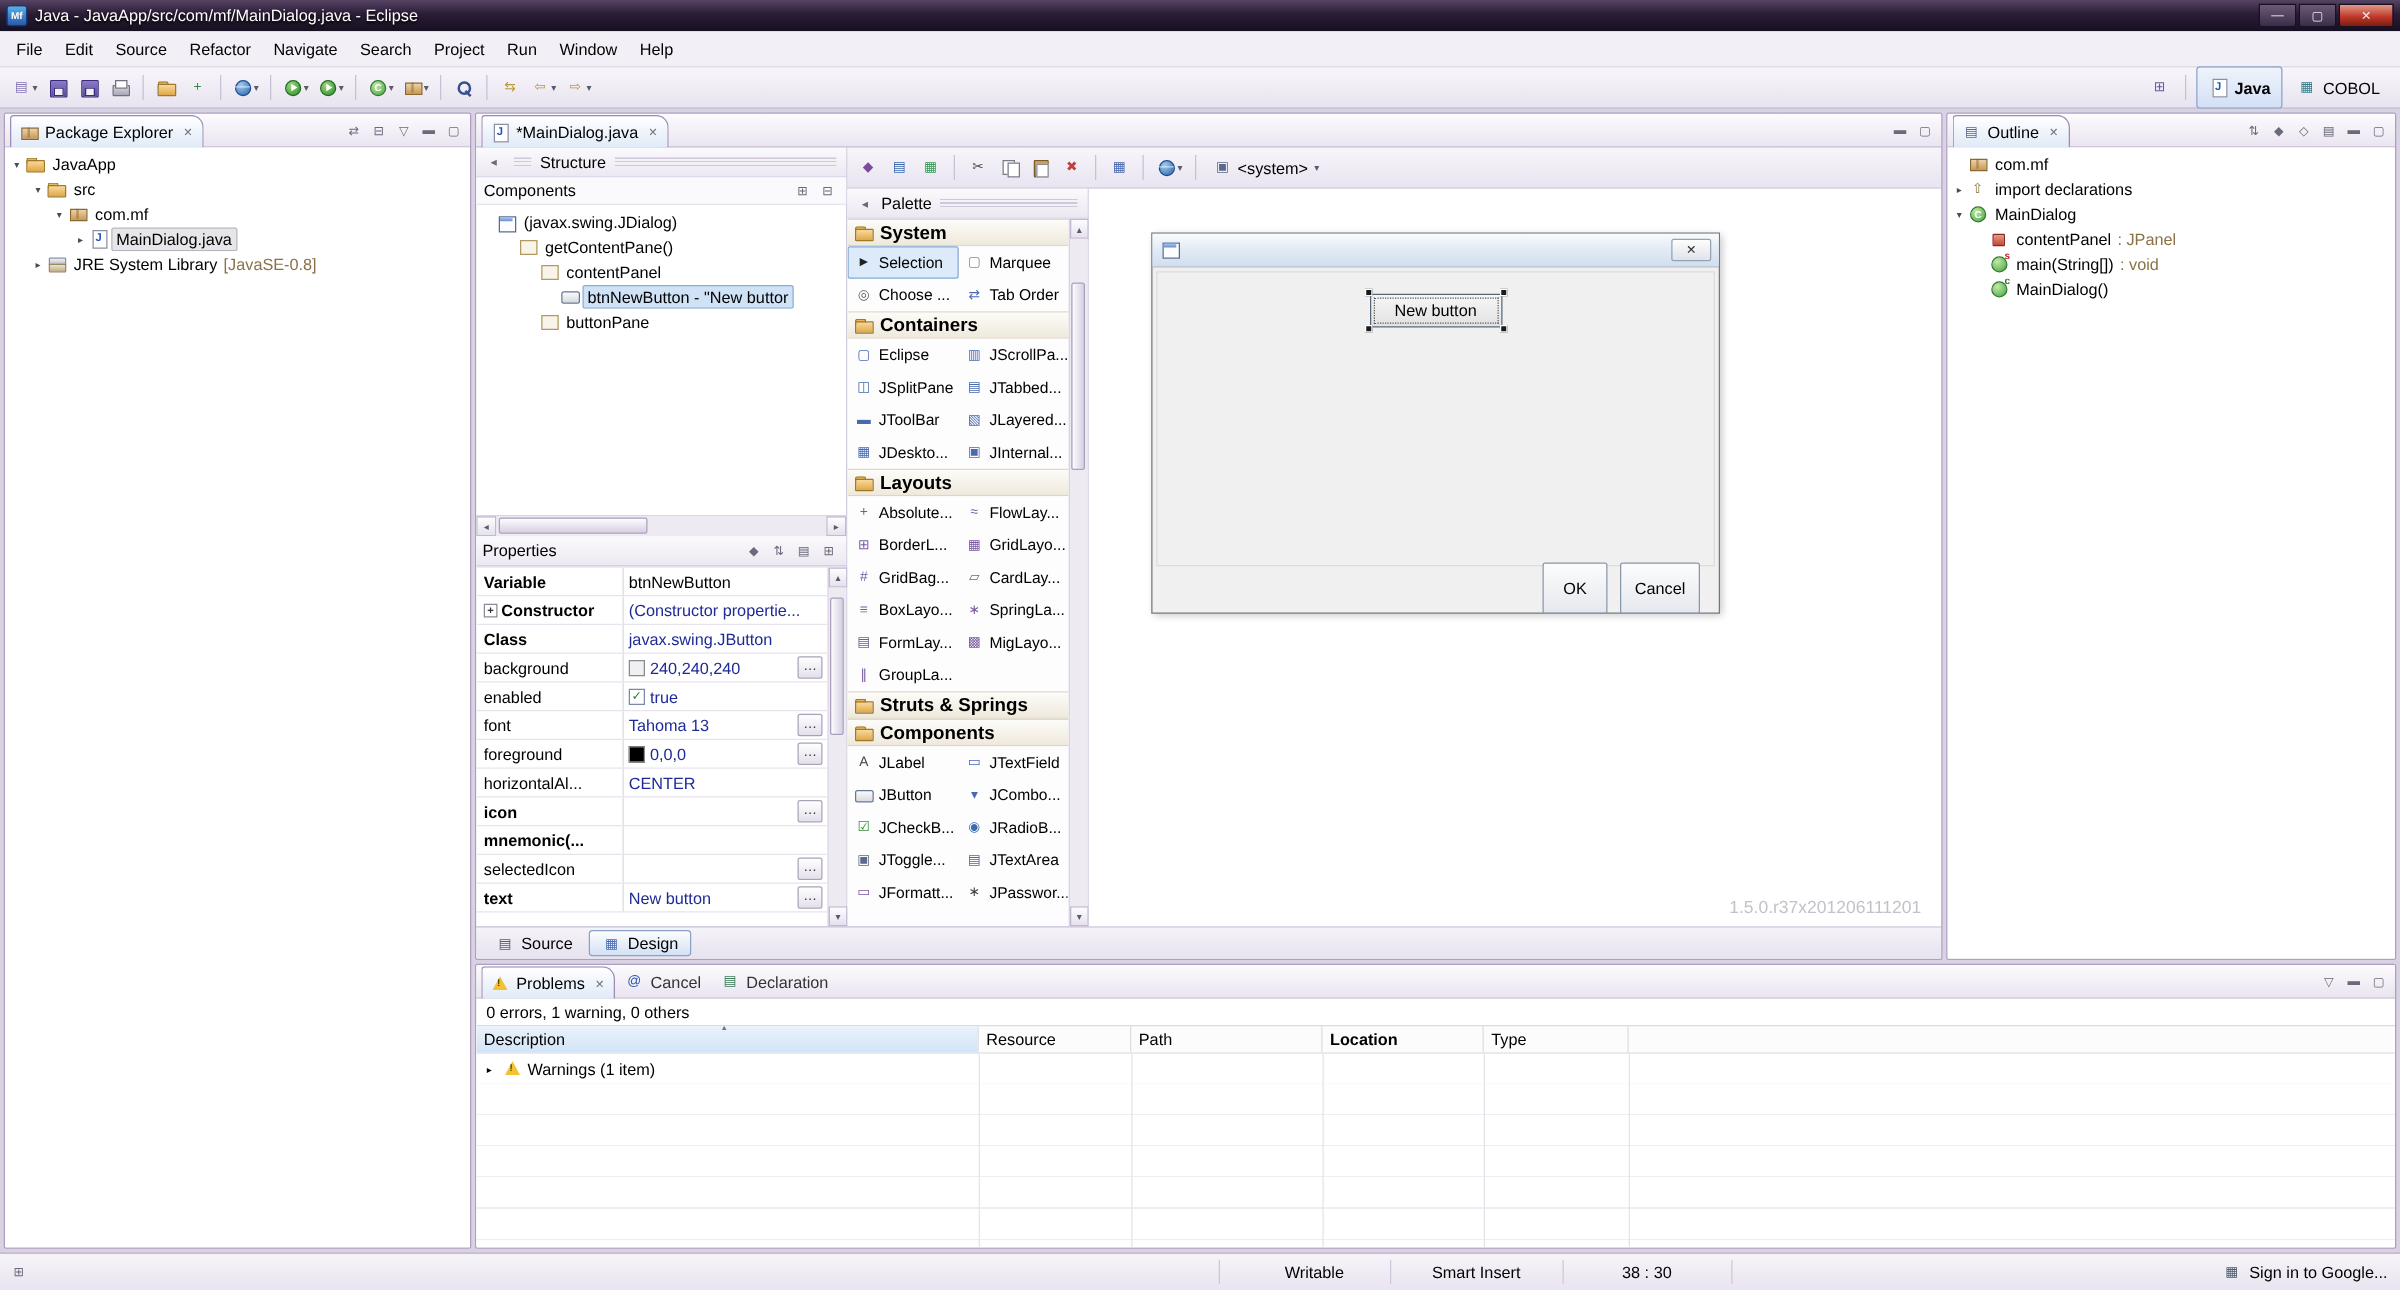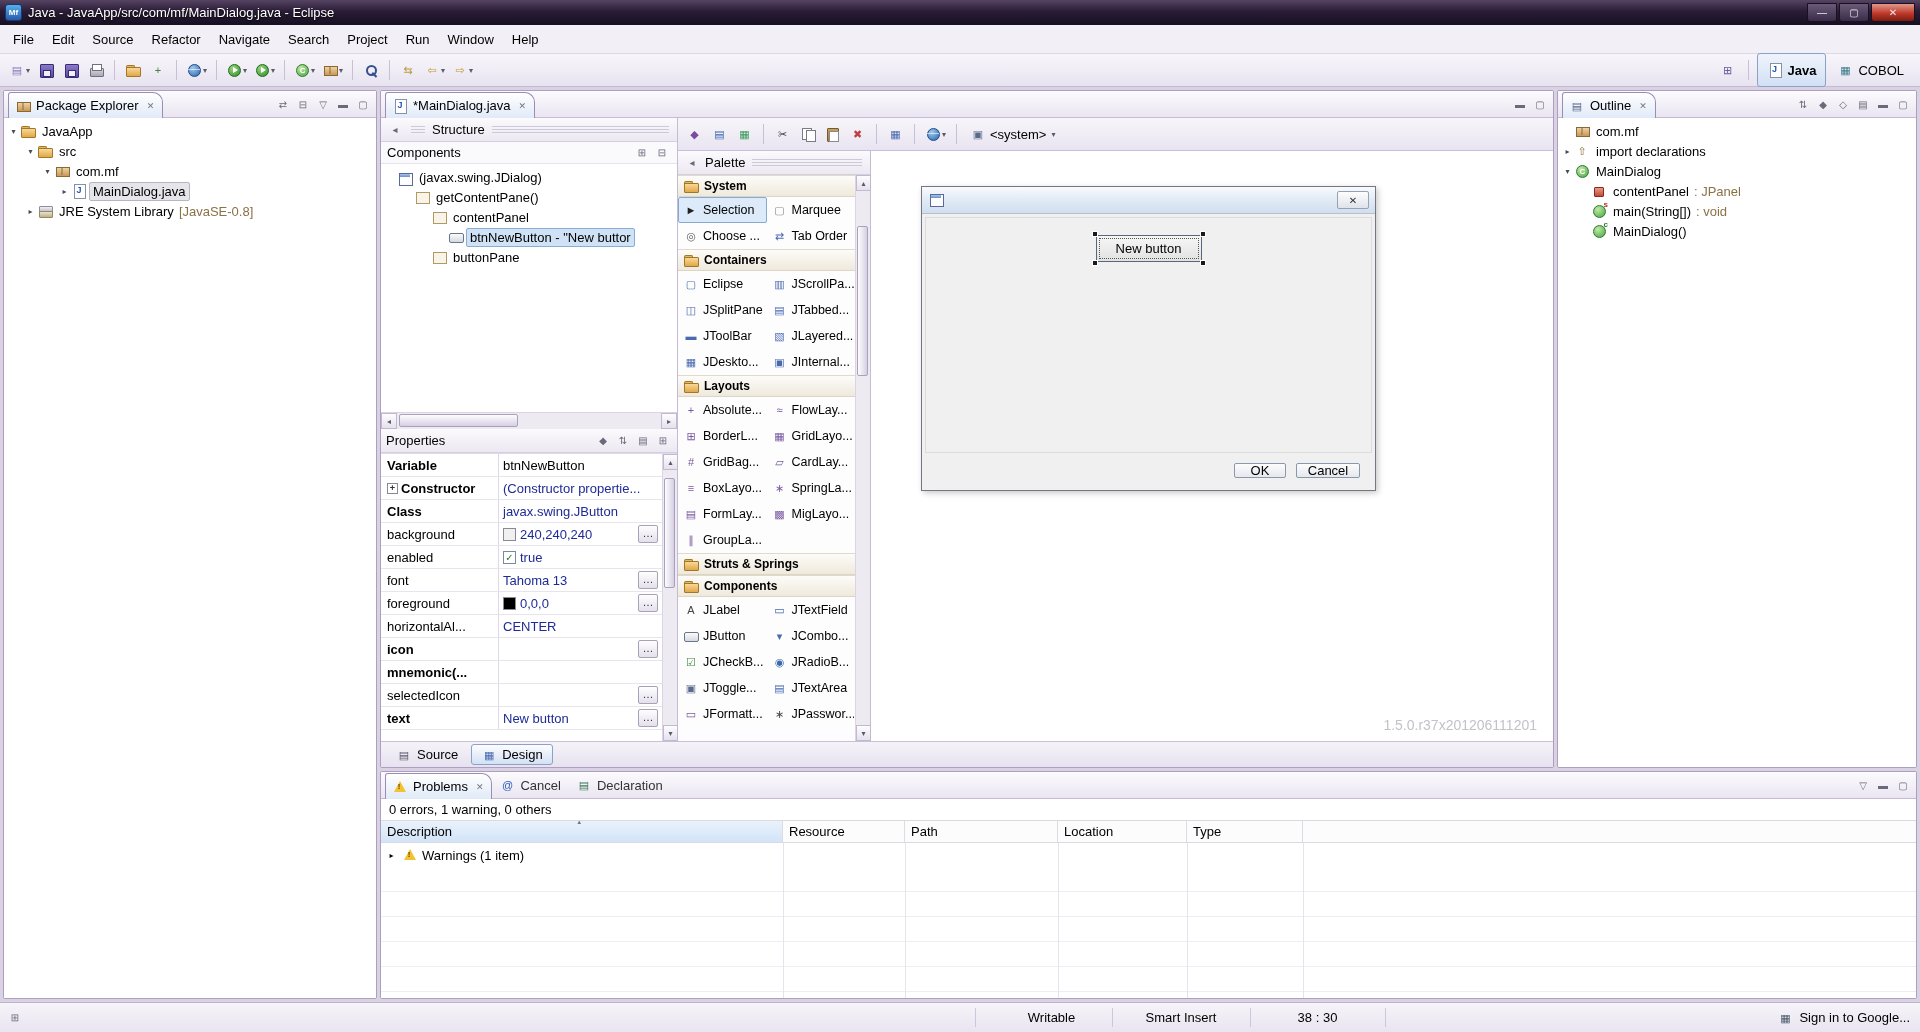--- a/index.html
+++ b/index.html
@@ -82,37 +82,37 @@
 
   #eright{flex:1;display:flex;flex-direction:column;min-width:0}
   .etb{height:33px;flex:none;display:flex;align-items:center;gap:2px;padding:0 5px;background:linear-gradient(#f7f5fa,#e9e4f1);border-bottom:1px solid #c9bfd6}
   #etb-items{display:flex;align-items:center;gap:2px}
   .etb .tb-btn{height:23px;min-width:23px}
   .sysdd{display:flex;align-items:center;gap:4px;height:24px;padding:0 6px}
   #designrow{flex:1;display:flex;min-height:0}
   #palcol{width:193px;flex:none;border-right:1px solid #c6bad4;display:flex;flex-direction:column;background:#fdfcfe}
   #palwrap{flex:1;display:flex;min-height:0}
   #palbody{flex:1;min-width:0;overflow:hidden}
-  .pgrp-hdr{height:22px;display:flex;align-items:center;gap:5px;padding:0 5px;background:linear-gradient(#fdfcf9,#efe9dc);border-top:1px solid #e2dac8;border-bottom:1px solid #ddd5c5;font-weight:bold;font-size:12px;white-space:nowrap}
+  .pgrp-hdr{height:22px;display:flex;align-items:center;gap:5px;padding:0 5px;background:linear-gradient(#fdfcf9,#efe9dc);border-top:1px solid #e2dac8;border-bottom:1px solid #ddd5c5;font-weight:bold;font-size:15px;white-space:nowrap}
   .pgrid{display:grid;grid-template-columns:1fr 1fr;background:#fdfdfe}
   .pitem{height:26px;display:flex;align-items:center;gap:4px;padding:0 4px;font-size:12.5px;border:1px solid transparent;white-space:nowrap;overflow:hidden}
   .pitem.sel{background:#dceafa;border:1px solid #86aad2;border-radius:2px}
 
   #canvas{flex:1;background:#fff;position:relative;min-width:0}
   #dlg{position:absolute;left:50px;top:35px;width:455px;height:305px;background:#f0f0f0;border:1px solid #767682;box-shadow:2px 2px 6px rgba(0,0,0,.22)}
   .dlg-title{height:27px;background:linear-gradient(#f9fbfd,#e3ecf6 45%,#d0deee);border-bottom:1px solid #b4c0d0;display:flex;align-items:center;padding:0 6px;gap:5px}
   .dlg-close{margin-left:auto;width:32px;height:18px;background:linear-gradient(#fdfdfd,#dfe3ea);border:1px solid #96a2b4;border-radius:2px;font-size:10px;color:#333;display:flex;align-items:center;justify-content:center}
   .dlg-body{position:absolute;left:0;right:0;top:27px;bottom:0}
   .dlg-content{position:absolute;left:3px;right:3px;top:3px;bottom:37px;background:#f0f0f0;border:1px solid #dcdcdc}
   .selbox{position:absolute;left:50%;top:16px;margin-left:-54px;width:108px;height:29px}
   .newbtn{position:absolute;inset:1px;background:linear-gradient(#f6f6f6,#e2e2e2);border:1px solid #58687c;display:flex;align-items:center;justify-content:center;outline:1px dotted #555;outline-offset:-4px}
   .hd{position:absolute;width:6px;height:6px;background:#1a1a1a;border:1px solid #fff}
   .hd.tl{left:-3px;top:-3px}.hd.tr{right:-3px;top:-3px}.hd.bl{left:-3px;bottom:-3px}.hd.br{right:-3px;bottom:-3px}
   .dlg-btns{position:absolute;left:3px;right:3px;bottom:3px;height:33px;display:flex;align-items:center;justify-content:flex-end;gap:10px;padding-right:12px}
-  .dbtn{height:15px;background:linear-gradient(#fcfcfc,#e5e8ee);border:1px solid #8a98ac;border-radius:2px;display:flex;align-items:center;justify-content:center}
+  .dbtn{height:41px;background:linear-gradient(#fcfcfc,#e5e8ee);border:1px solid #8a98ac;border-radius:2px;display:flex;align-items:center;justify-content:center}
   .dbtn.ok{width:52px}.dbtn.cancel{width:64px}
   .version{position:absolute;right:16px;bottom:8px;color:#c2c2ca;font-size:14px}
 
   .sdrow{height:26px;flex:none;display:flex;align-items:center;gap:3px;background:linear-gradient(#f5f3f9,#e7e2ef);border-top:1px solid #c9bfd6;padding:0 5px}
   .sdtab{display:flex;align-items:center;gap:5px;height:21px;padding:0 9px;border:1px solid transparent}
   .sdtab.active{background:linear-gradient(#fdfdfe,#d3e1f5);border:1px solid #8ba1c6;border-radius:3px}
 
   
   #problems .vbody{display:flex;flex-direction:column}
   .psummary{height:21px;flex:none;padding:3px 0 0 8px}
@@ -863,21 +863,21 @@
         <div class="phead" id="phead">
             <span class="pcol sorted" style="width: 402px;">
               <span>Description</span>
             </span>
             <span class="pcol" style="width: 122px;">
               <span>Resource</span>
             </span>
             <span class="pcol" style="width: 153px;">
               <span>Path</span>
             </span>
-            <span class="pcol" style="width: 129px;">
+            <span class="pcol" style="width: 129px; font-weight: bold;">
               <span>Location</span>
             </span>
             <span class="pcol" style="width: 116px;">
               <span>Type</span>
             </span>
           </div>
         <div class="pbody" id="pbody">
             <div class="vline" style="left: 402px;"></div>
             <div class="vline" style="left: 524px;"></div>
             <div class="vline" style="left: 677px;"></div>

